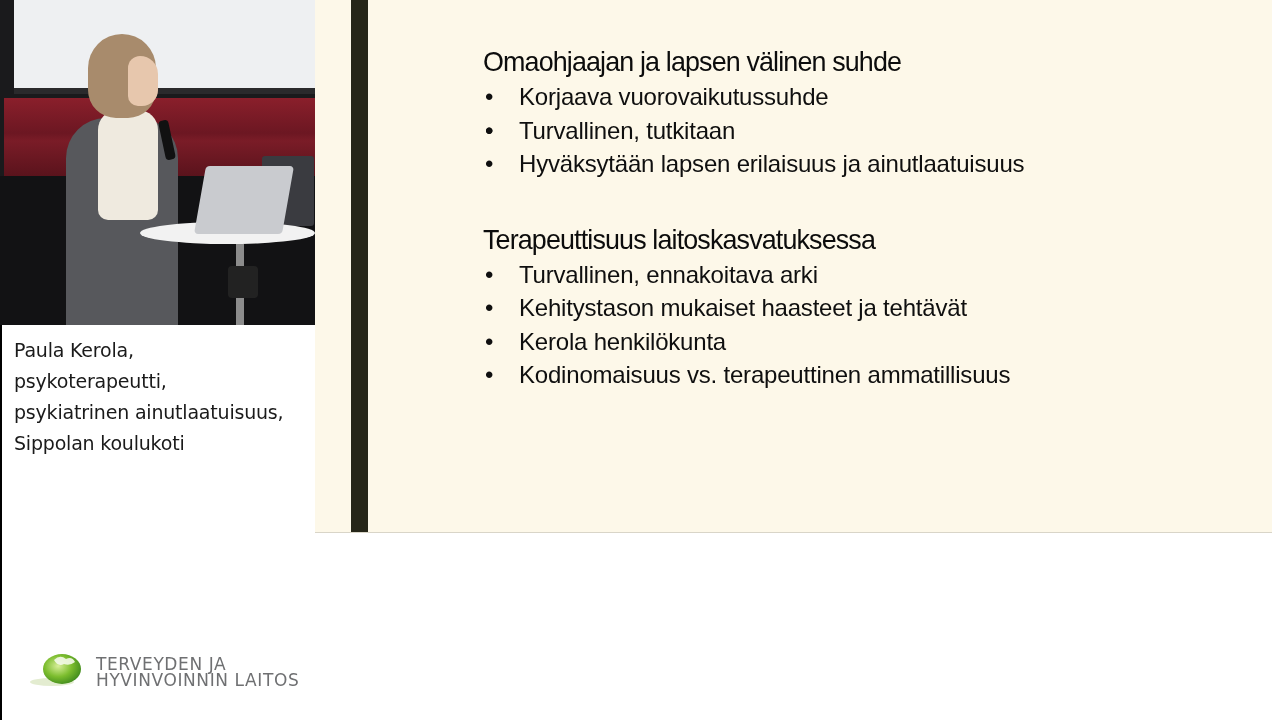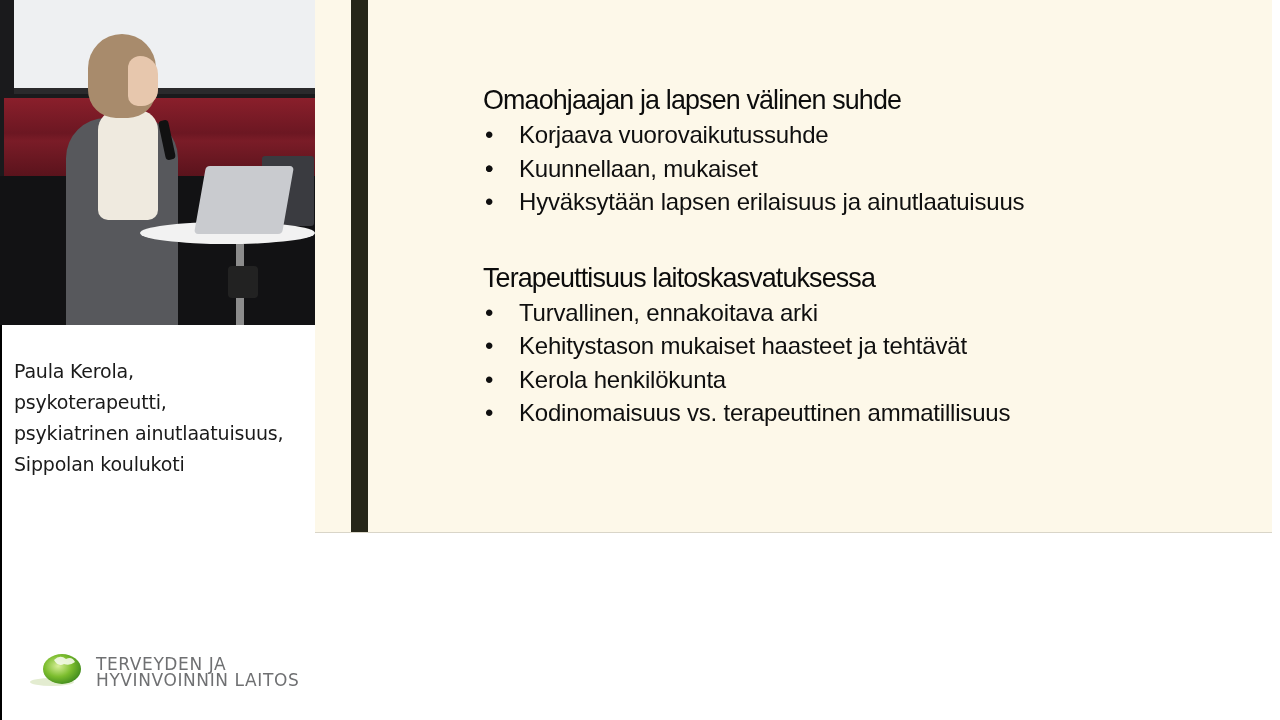--- a/index.html
+++ b/index.html
@@ -54,21 +54,21 @@
       background: #3a3b40; border-radius: 3px;
     }
     .video .pole { position: absolute; left: 236px; top: 244px; width: 8px; height: 81px; background: #8c8c8c; }
     .video .box { position: absolute; left: 228px; top: 266px; width: 30px; height: 32px; background: #222; border-radius: 4px; }
 
     .caption {
       position: absolute; left: 0; top: 325px; width: 315px; height: 395px;
       border-left: 2px solid #000; box-sizing: border-box;
     }
     .caption-text {
-      position: absolute; left: 12px; top: 31px; width: 300px;
+      position: absolute; left: 12px; top: 10px; width: 300px;
       font-family: "DejaVu Sans", sans-serif; font-size: 19px; line-height: 31px;
       color: #1a1a1a; letter-spacing: -0.2px;
     }
     .caption-text div { white-space: nowrap; }
 
     .logo { position: absolute; left: 28px; top: 652px; width: 270px; height: 40px; }
     .logo-mark {
       position: absolute; left: 0; top: 0; width: 56px; height: 36px;
     }
     .logo-text {
@@ -80,21 +80,21 @@
     .slide {
       position: absolute; left: 315px; top: 0; width: 957px; height: 532px;
       background: #fdf8e9;
       border-bottom: 1px solid #d9d5c8;
     }
     .slide .bar {
       position: absolute; left: 36px; top: 0; width: 17px; height: 532px;
       background: #262619;
     }
     .slide-content { position: absolute; left: 168px; top: 44px; width: 760px; }
-    .section { margin-bottom: 0; margin-top: 38px; }
+    .section { margin-bottom: 0; }
     .section + .section { margin-top: 41px; }
     .heading {
       font-family: "Liberation Sans", sans-serif; font-size: 28px; line-height: 36px;
       color: #0c0c0c; letter-spacing: -0.9px; white-space: nowrap;
       transform: scaleX(0.96); transform-origin: left;
     }
     .bullets { list-style: none; margin: 0; padding: 0; }
     .bullets li {
       position: relative; font-family: "Liberation Sans", sans-serif;
       font-size: 24px; line-height: 33.5px; color: #0f0f0f;
@@ -155,21 +155,21 @@
 </div>
 
 <div class="slide">
   <div class="bar"></div>
   <div class="slide-content">
     <div class="section">
       <div class="heading">Omaohjaajan ja lapsen välinen suhde</div>
       <ul class="bullets">
         <li><span class="dot">•</span><span>Korjaava vuorovaikutussuhde</span></li>
         <li><span class="dot">•</span></li>
-        <li><span class="dot">•</span><span>Kuunnellaan, mukaiset</span></li>
+        <li><span class="dot">•</span><span>Turvallinen, tutkitaan</span></li>
         <li><span class="dot">•</span><span>Hyväksytään lapsen erilaisuus ja ainutlaatuisuus</span></li>
       </ul>
     </div>
     <div class="section">
       <div class="heading">Terapeuttisuus laitoskasvatuksessa</div>
       <ul class="bullets">
         <li><span class="dot">•</span><span>Turvallinen, ennakoitava arki</span></li>
         <li><span class="dot">•</span><span>Kehitystason mukaiset haasteet ja tehtävät</span></li>
         <li><span class="dot">•</span><span>Kerola henkilökunta</span></li>
         <li><span class="dot">•</span><span>Kodinomaisuus vs. terapeuttinen ammatillisuus</span></li>

